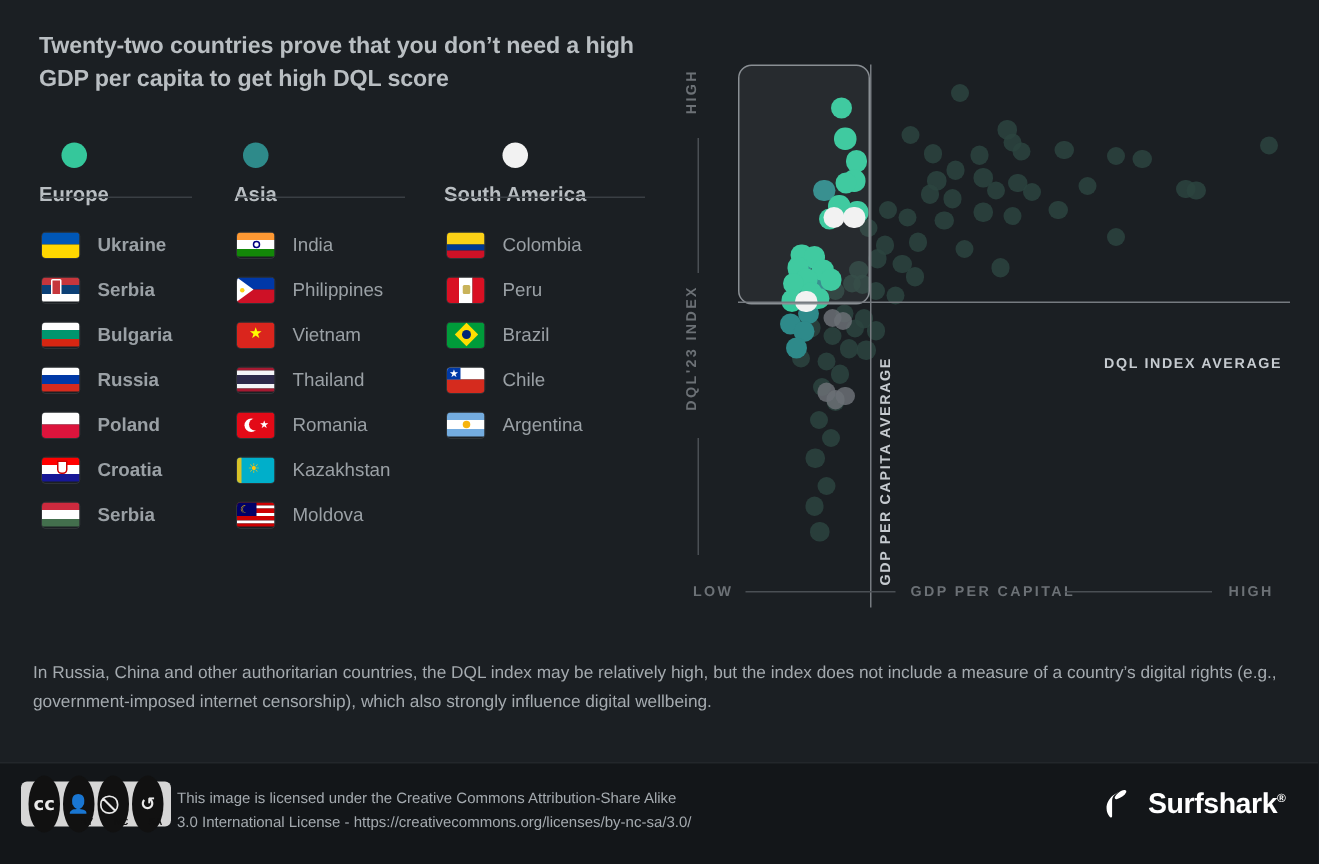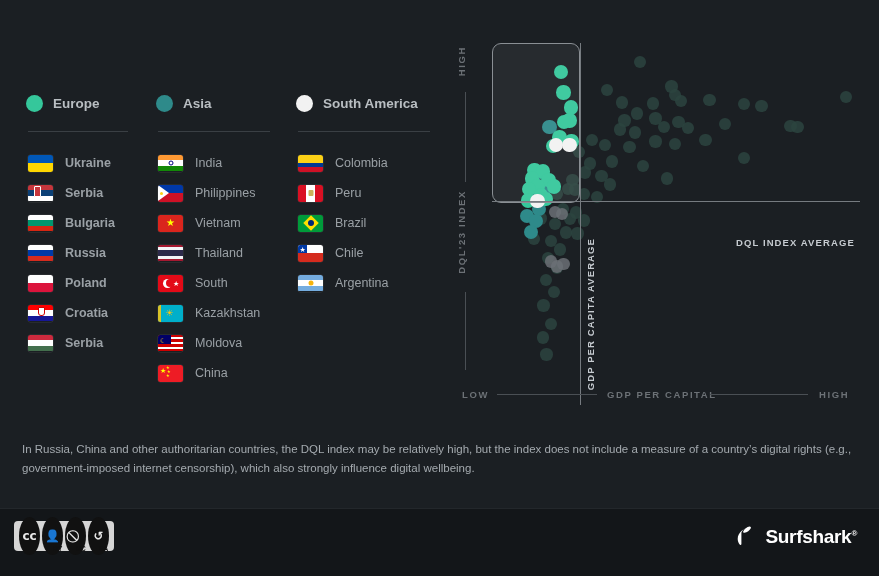--- a/index.html
+++ b/index.html
@@ -12,21 +12,21 @@
   #root { position: relative; width: 879px; height: 576px; background: #1b1f23; }
 
   
   .title {
     position: absolute; left: 26px; top: 20px; width: 400px;
     font-size: 15.5px; font-weight: bold; line-height: 1.42;
     color: #b9bec2; letter-spacing: -0.1px;
   }
 
   
-  .legend-head { position: absolute; display: flex; align-items: center; gap: 10px; }
+  .legend-head { position: absolute; display: flex; align-items: center; gap: 10px; flex-direction: column; }
   .legend-dot { width: 17px; height: 17px; border-radius: 50%; flex: none; }
   .legend-label { font-size: 13.5px; font-weight: bold; color: #b9bec2; white-space: nowrap; }
   .legend-rule { position: absolute; height: 1px; background: #3a3f44; }
 
   
   .col { position: absolute; top: 148px; }
   .country { display: flex; align-items: center; gap: 12px; height: 30px; }
   .flag {
     width: 25px; height: 17px; border-radius: 2.5px; flex: none;
     position: relative; overflow: hidden;
@@ -95,20 +95,21 @@
 
   
   .s-h { position: absolute; left: 0; width: 100%; }
   .s-v { position: absolute; top: 0; height: 100%; }
 </style>
 </head>
 <body>
 
 <div id="root">
 
+  <div class="title">Twenty-two countries prove that you don’t need a high GDP per capita to get high DQL score</div>
 
   <div class="legend-head" style="left:26px; top:95px;">
     <span class="legend-dot" id="ld0" style="background: rgb(53, 199, 155);"></span>
     <span class="legend-label">Europe</span>
   </div>
   <div class="legend-head" style="left:156px; top:95px;">
     <span class="legend-dot" id="ld1" style="background: rgb(46, 138, 138);"></span>
     <span class="legend-label">Asia</span>
   </div>
   <div class="legend-head" style="left:296px; top:95px;">
@@ -214,21 +215,21 @@
         </span>
         <span class="cname">Thailand</span>
       </div>
       <div class="country">
         <span class="flag">
           <span class="s-h" style="top:0;height:100%;background:#e30a17"></span>
           <span style="position:absolute;left:5px;top:4px;width:9px;height:9px;border-radius:50%;background:#fff"></span>
           <span style="position:absolute;left:8px;top:4.5px;width:8px;height:8px;border-radius:50%;background:#e30a17"></span>
           <span style="position:absolute;left:15px;top:5px;color:#fff;font-size:7px;line-height:1">★</span>
         </span>
-        <span class="cname">South</span>
+        <span class="cname">Romania</span>
       </div>
       <div class="country">
         <span class="flag">
           <span class="s-h" style="top:0;height:100%;background:#00afca"></span>
           <span style="position:absolute;left:45%;top:50%;transform:translate(-50%,-50%);color:#fec50c;font-size:9px;line-height:1">☀</span>
           <span class="s-v" style="left:0;width:3px;background:#fec50c;opacity:.85"></span>
         </span>
         <span class="cname">Kazakhstan</span>
       </div>
       <div class="country">
@@ -237,30 +238,20 @@
           <span class="s-h" style="top:14.286%;height:14.286%;background:#fff"></span>
           <span class="s-h" style="top:28.571%;height:14.286%;background:#cc0001"></span>
           <span class="s-h" style="top:42.857%;height:14.286%;background:#fff"></span>
           <span class="s-h" style="top:57.143%;height:14.286%;background:#cc0001"></span>
           <span class="s-h" style="top:71.429%;height:14.286%;background:#fff"></span>
           <span class="s-h" style="top:85.714%;height:14.286%;background:#cc0001"></span>
           <span style="position:absolute;left:0;top:0;width:13px;height:58%;background:#010066"></span>
           <span style="position:absolute;left:2px;top:2px;color:#ffcc00;font-size:7px;line-height:1">☾</span>
         </span>
         <span class="cname">Moldova</span>
-      </div>
-      <div class="country">
-        <span class="flag">
-          <span class="s-h" style="top:0;height:100%;background:#ee1c25"></span>
-          <span style="position:absolute;left:2px;top:2px;color:#ff0;font-size:7px;line-height:1">★</span>
-          <span style="position:absolute;left:8px;top:1px;color:#ff0;font-size:4px;line-height:1">★</span>
-          <span style="position:absolute;left:9px;top:5px;color:#ff0;font-size:4px;line-height:1">★</span>
-          <span style="position:absolute;left:8px;top:9px;color:#ff0;font-size:4px;line-height:1">★</span>
-        </span>
-        <span class="cname">China</span>
       </div>
     </div>
   <div class="col" id="col2" style="left:298px;">
       <div class="country">
         <span class="flag">
           <span class="s-h" style="top:0;height:50%;background:#fcd116"></span>
           <span class="s-h" style="top:50%;height:25%;background:#003893"></span>
           <span class="s-h" style="top:75%;height:25%;background:#ce1126"></span>
         </span>
         <span class="cname">Colombia</span>
@@ -430,20 +421,24 @@
   <div class="cc-badge">
     <span class="cc-circle">cc</span>
     <span class="cc-circle">👤</span>
     <span class="cc-circle">⃠</span>
     <span class="cc-circle">↺</span>
   </div>
   <span class="cc-sub" style="left:53px;">BY</span>
   <span class="cc-sub" style="left:76px;">NC</span>
   <span class="cc-sub" style="left:99px;">SA</span>
 
+  <div class="lic-text">
+    <div>This image is licensed under the Creative Commons Attribution-Share Alike</div>
+    <div>3.0 International License - https://creativecommons.org/licenses/by-nc-sa/3.0/</div>
+  </div>
 
   <div class="brand">
     <svg width="26" height="26" viewBox="0 0 26 26">
       <path d="M20.5 3.2c-7.6 0-13.8 5.2-13.8 11.7 0 2.2 0.8 4.2 2.2 5.8 0.5 0.6 1.5 0.2 1.5-0.6V9.6c0-3.6 4.3-6.4 10.1-6.4z" fill="#ffffff"></path>
       <path d="M18.6 2.6c0.9-0.1 1.6 0.8 1.2 1.6-1.1 2.3-3.6 3.9-6.4 4.6-0.9 0.2-1.6-0.8-1.1-1.6 1.2-2.2 3.6-4.2 6.3-4.6z" fill="#ffffff"></path>
     </svg>
     <span class="brand-name"><span>Surfshark</span><sup class="brand-reg">®</sup></span>
   </div>
 
 </div>

